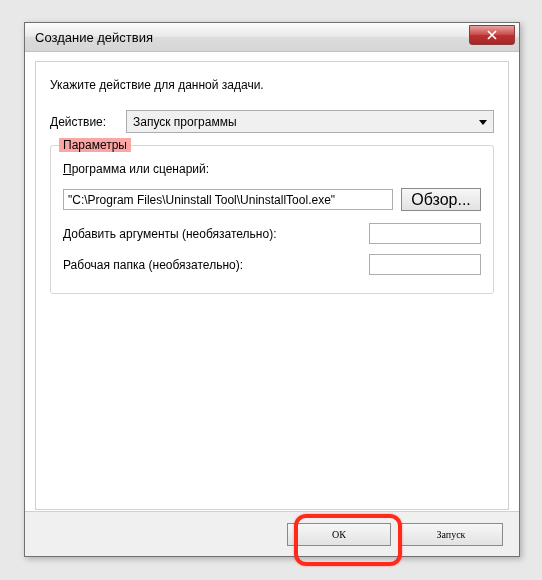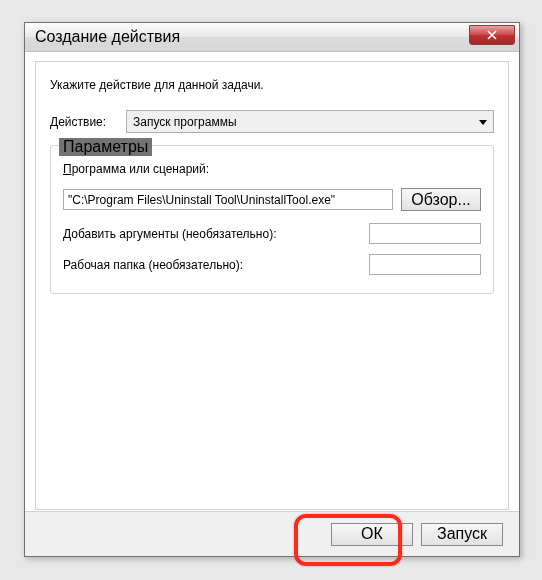--- a/index.html
+++ b/index.html
@@ -1,39 +1,39 @@
 <!DOCTYPE html>
 <html><head>
 <meta charset="utf-8">
 <style>
 body{margin:0;padding:0;background:#e8e8e8;font-family:"Segoe UI",Tahoma,sans-serif;font-size:12px;color:#000;width:542px;height:580px;overflow:hidden;position:relative}
 .dialog{position:absolute;left:24px;top:22px;width:494px;height:533px;background:#fff;border:1px solid #707070;box-shadow:2px 2px 6px rgba(0,0,0,0.25)}
 .titlebar{height:28px;background:linear-gradient(to bottom,#fdfdfd 0%,#e9e9e9 48%,#dcdcdc 50%,#d6d6d6 100%);border-bottom:1px solid #c0c0c0;position:relative;display:flex;align-items:center;padding-left:10px}
-.titlebar-title{font-size:16px;color:#000}
+.titlebar-title{font-size:13px;color:#000}
 .close-btn{position:absolute;right:4px;top:2px;width:44px;height:18px;background:linear-gradient(to bottom,#e9a1a1 0%,#c94b4b 48%,#c12f2e 52%,#a12929 100%);border:1px solid #8a3a3a;border-radius:0 0 3px 3px;display:flex;align-items:center;justify-content:center}
 .close-btn svg{width:10px;height:10px}
 .body-area{position:absolute;left:10px;top:38px;right:10px;bottom:46px;border:1px solid #d0d0d0;background:#fff;padding:12px 14px 10px 14px;box-sizing:border-box}
 .instr{margin:4px 0 18px 0}
 .row-action{display:flex;align-items:center;gap:16px;margin-bottom:12px}
 .row-action label{min-width:60px}
 .u{text-decoration:underline}
 .combo{flex:1;height:21px;border:1px solid #abadb3;background:#f0f0f0;position:relative;display:flex;align-items:center;padding:0 24px 0 6px;font-size:12px}
 .combo::after{content:"";position:absolute;right:6px;top:50%;margin-top:-2px;border-left:4px solid transparent;border-right:4px solid transparent;border-top:5px solid #000}
 .groupbox{border:1px solid #d6d6d6;border-radius:3px;margin-top:4px;padding:12px 12px 8px 12px;position:relative}
-.group-legend{position:absolute;top:-8px;left:8px;background:#737373;padding:0 4px;font-size:16px}
+.group-legend{position:absolute;top:-8px;left:8px;background:#fca5a5;padding:0 4px;font-size:12px}
 .field-label{margin:4px 0 12px 0}
 .prog-row{display:flex;gap:8px;align-items:center;margin-bottom:12px}
 .text-input{height:21px;border:1px solid #abadb3;background:#fff;padding:0 4px;font-family:inherit;font-size:12px;box-sizing:border-box}
 .prog-input{flex:1}
 .browse-btn{width:80px;height:23px;border:1px solid #8a8a8a;background:linear-gradient(to bottom,#f7f7f7,#e2e2e2);font-family:inherit;font-size:16px;cursor:pointer}
 .arg-row{display:flex;align-items:center;margin-bottom:10px}
 .arg-row label{flex:1}
 .arg-row input{width:112px}
 .footer{position:absolute;left:0;right:0;bottom:0;height:44px;border-top:1px solid #d0d0d0;background:#f0f0f0;display:flex;align-items:center;justify-content:flex-end;padding-right:16px;gap:8px}
-.dlg-btn{width:82px;height:23px;border:1px solid #8a8a8a;background:linear-gradient(to bottom,#f7f7f7,#e2e2e2);font-family:Liberation Sans, sans-serif;font-size:16px;cursor:pointer}
+.dlg-btn{width:104px;height:23px;border:1px solid #8a8a8a;background:linear-gradient(to bottom,#f7f7f7,#e2e2e2);font-family:Liberation Serif, serif;font-size:10px;cursor:pointer}
 .highlight-ring{position:absolute;left:294px;top:514px;width:100px;height:44px;border:4px solid #ff2a1a;border-radius:12px;box-shadow:0 0 2px rgba(255,0,0,0.5);pointer-events:none}
 </style>
 </head>
 <body>
 
 <div class="dialog">
   <div class="titlebar">
     <span class="titlebar-title">Создание действия</span>
     <div class="close-btn">
       <svg viewBox="0 0 10 10">

